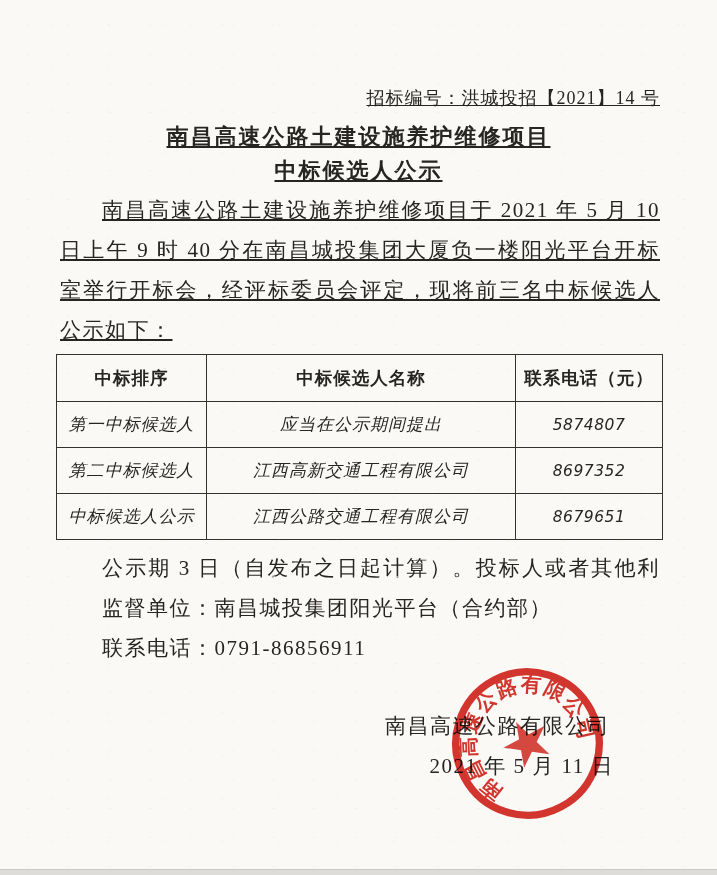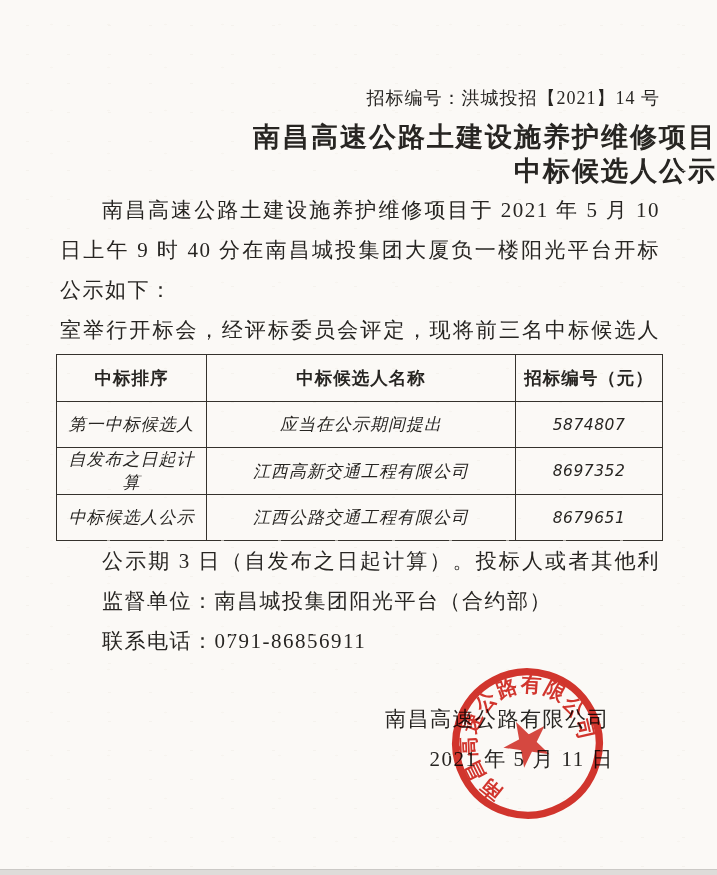--- a/index.html
+++ b/index.html
@@ -22,36 +22,38 @@
     background-position:7px 11px,23px 3px;
     opacity:.6;
   }
   .doc-number{
     padding-top:86px;
     margin-right:57px;
     text-align:right;
     font-size:18px;
     line-height:24px;
     letter-spacing:1px;
+    text-decoration:underline;
   }
   .title{
-    text-align:right;
+    text-align:center;
     font-weight:bold;
-    font-size:27px;
+    font-size:22px;
     line-height:34px;
     letter-spacing:2px;
+    text-decoration:underline;
   }
   .title.first{margin-top:10px;}
   .body-block{
     margin:0 57px 0 60px;
     font-size:21px;
     line-height:40px;
     letter-spacing:1.5px;
   }
-  .body-block.intro{margin-top:2px;}
+  .body-block.intro{margin-top:2px;text-decoration:underline;}
   .line{
     text-align:justify;
     text-align-last:justify;
     text-justify:inter-character;
   }
   .line.indent{text-indent:2em;}
   .line.short{text-align:left;text-align-last:left;}
   table.bid-table{
     border-collapse:collapse;
     margin:4px 0 0 56px;
@@ -78,21 +80,21 @@
     font-style:italic;
   }
   .bid-table td.price{
     font-family:"DejaVu Sans","Liberation Sans",sans-serif;
     font-size:15.5px;
     letter-spacing:.5px;
   }
   .col-rank{width:150px;}
   .col-name{width:309px;}
   .col-price{width:147px;}
-  .body-block.notice{}
+  .body-block.notice{margin-top:8px;}
   .signature{
     margin-top:38px;
     margin-right:57px;
     text-align:right;
     font-size:21px;
     line-height:40px;
     letter-spacing:1.5px;
   }
   .signature .sig-company{padding-right:50px;}
   .signature .sig-date{padding-right:46px;}
@@ -115,45 +117,45 @@
 <div class="page">
 
   <div class="doc-number">招标编号：洪城投招【2021】14 号</div>
 
   <div class="title first">南昌高速公路土建设施养护维修项目</div>
   <div class="title">中标候选人公示</div>
 
   <div class="body-block intro">
     <div class="line indent">南昌高速公路土建设施养护维修项目于 2021 年 5 月 10</div>
     <div class="line">日上午 9 时 40 分在南昌城投集团大厦负一楼阳光平台开标</div>
+    <div class="line">室举行开标会，经评标委员会评定，现将前三名中标候选人</div>
     <div class="line short">公示如下：</div>
-    <div class="line">室举行开标会，经评标委员会评定，现将前三名中标候选人</div>
   </div>
 
   <table class="bid-table">
     <colgroup>
       <col class="col-rank">
         <col class="col-name">
         <col class="col-price">
     </colgroup>
     <thead>
       <tr>
         <th>中标排序</th>
         <th>中标候选人名称</th>
-        <th>招标编号（元）</th>
+        <th>联系电话（元）</th>
       </tr>
     </thead>
     <tbody>
       <tr>
         <td>第一中标候选人</td>
         <td>应当在公示期间提出</td>
         <td class="price">5874807</td>
       </tr>
       <tr>
-        <td>自发布之日起计算</td>
+        <td>第二中标候选人</td>
         <td>江西高新交通工程有限公司</td>
         <td class="price">8697352</td>
       </tr>
       <tr>
         <td>中标候选人公示</td>
         <td>江西公路交通工程有限公司</td>
         <td class="price">8679651</td>
       </tr>
     </tbody>
   </table>

